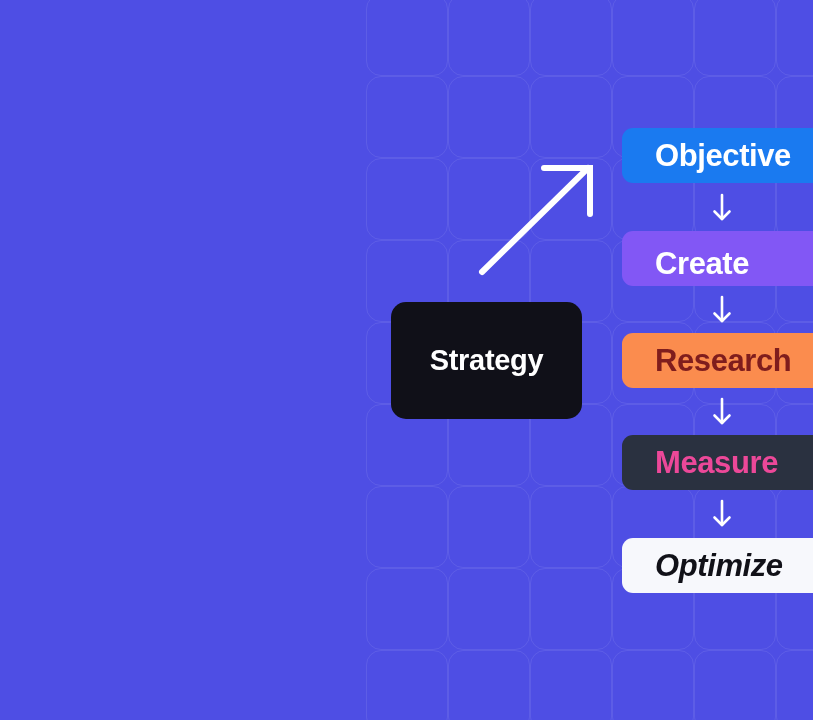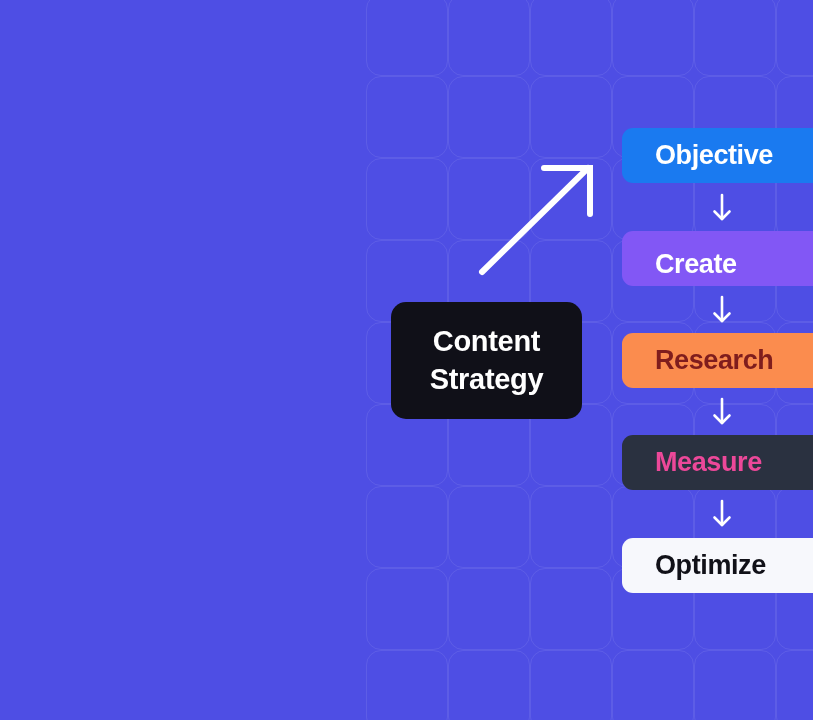--- a/index.html
+++ b/index.html
@@ -71,21 +71,21 @@
     left: 622px;
     width: 260px;
     height: 55px;
     border-radius: 11px;
     display: flex;
     align-items: center;
     box-sizing: border-box;
     padding-left: 33px;
   }
   .step-label {
-    font-size: 27px;
+    font-size: 31px;
     font-weight: bold;
     letter-spacing: -0.4px;
     white-space: nowrap;
   }
 
   .step-arrow {
     position: absolute;
     left: 706px;
     width: 32px;
     height: 32px;
@@ -153,40 +153,39 @@
       <div class="grid-cell" style="left: 776px; top: 650px; border-color: rgba(255, 255, 255, 0.086);"></div>
     </div>
 
   <svg id="diagonal-arrow" viewBox="0 0 135 135" fill="none">
     <path d="M12 124 L118 20" stroke="#ffffff" stroke-width="6" stroke-linecap="round"></path>
     <path d="M74 20 L120 20 L120 66" stroke="#ffffff" stroke-width="6" stroke-linecap="round" stroke-linejoin="miter" fill="none"></path>
   </svg>
 
   <div id="content-strategy-card">
     <div class="cs-text">
-      <div>Content</div>
       <div>Strategy</div>
     </div>
   </div>
 
   <div id="pipeline">
       <div class="step-box" style="top: 128px; background: rgb(26, 122, 240);">
         <span class="step-label" style="color: rgb(255, 255, 255);">Objective</span>
       </div>
       <div class="step-box" style="top: 231px; background: rgb(130, 87, 245);">
         <span class="step-label" style="color: rgb(255, 255, 255); margin-top: 11px;">Create</span>
       </div>
       <div class="step-box" style="top: 333px; background: rgb(251, 140, 78);">
         <span class="step-label" style="color: #7f1d1d;">Research</span>
       </div>
       <div class="step-box" style="top: 435px; background: rgb(42, 49, 64);">
         <span class="step-label" style="color: #ec4899;">Measure</span>
       </div>
       <div class="step-box" style="top: 538px; background: rgb(247, 248, 252);">
-        <span class="step-label" style="color: rgb(17, 17, 24);">Optimize</span>
+        <span class="step-label" style="color: rgb(17, 17, 24); font-style: italic;">Optimize</span>
       </div>
       <svg class="step-arrow" viewBox="0 0 32 32" style="top: 191px;">
         <path d="M16 4 L16 28" stroke="#ffffff" stroke-width="2.6" stroke-linecap="round"></path>
         <path d="M8.5 20.5 L16 28 L23.5 20.5" stroke="#ffffff" stroke-width="2.6" stroke-linecap="round" stroke-linejoin="round" fill="none"></path>
       </svg>
       <svg class="step-arrow" viewBox="0 0 32 32" style="top: 293px;">
         <path d="M16 4 L16 28" stroke="#ffffff" stroke-width="2.6" stroke-linecap="round"></path>
         <path d="M8.5 20.5 L16 28 L23.5 20.5" stroke="#ffffff" stroke-width="2.6" stroke-linecap="round" stroke-linejoin="round" fill="none"></path>
       </svg>
       <svg class="step-arrow" viewBox="0 0 32 32" style="top: 395px;">

